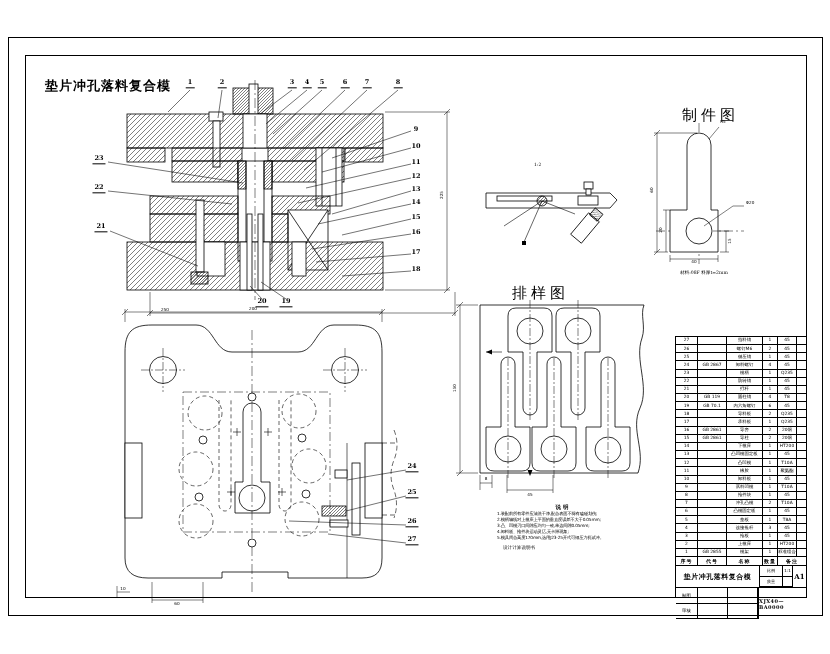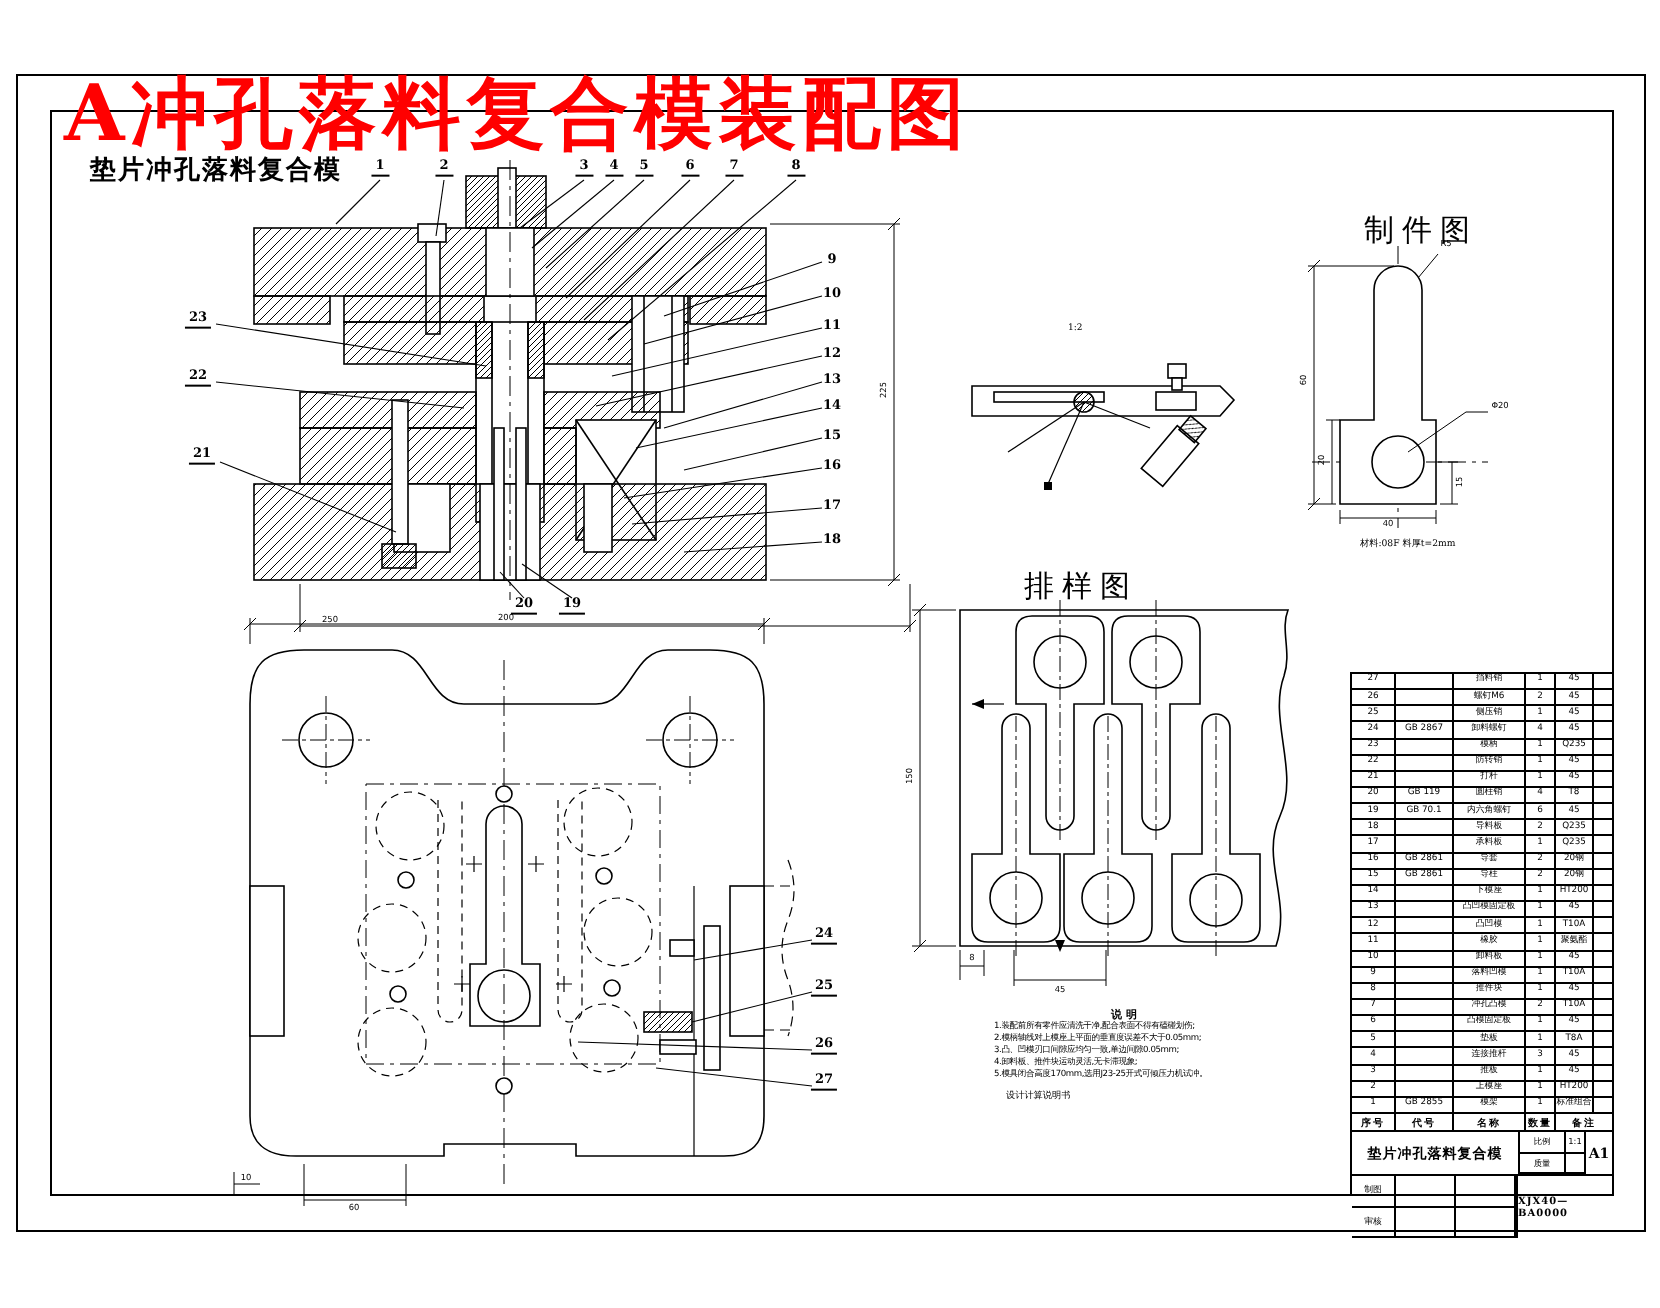--- a/index.html
+++ b/index.html
@@ -325,21 +325,20 @@
           <line x1="492" y1="475" x2="492" y2="488"></line>
         <line x1="480" y1="483" x2="492" y2="483"></line>
         <line x1="507" y1="475" x2="507" y2="493"></line>
           <line x1="553" y1="475" x2="553" y2="493"></line>
         <line x1="507" y1="490" x2="553" y2="490"></line>
       </g>
       <path d="M530,476 l-2.5,-6 h5 Z" fill="#000" stroke="none"></path>
     </g>
   </svg>
 
-  <span class="lbl" id="title-red">A冲孔落料复合模装配图</span>
   <span class="lbl" id="subtitle">垫片冲孔落料复合模</span>
 
   <span class="lbl view-title" style="left:682px;top:108px;">制件图</span>
   <span class="lbl view-title" style="left:512px;top:286px;">排样图</span>
   <span class="lbl tiny" style="left:534px;top:163px;font-size:4.5px;">1:2</span>
   <span class="lbl tiny" style="left:680px;top:271px;font-size:4.6px;">材料:08F  料厚t=2mm</span>
 
   <span class="lbl dim dimv" style="left:442px;top:195px;">225</span>
   <span class="lbl dim" style="left:165px;top:310px;">250</span>
   <span class="lbl dim" style="left:253px;top:309px;">200</span>

